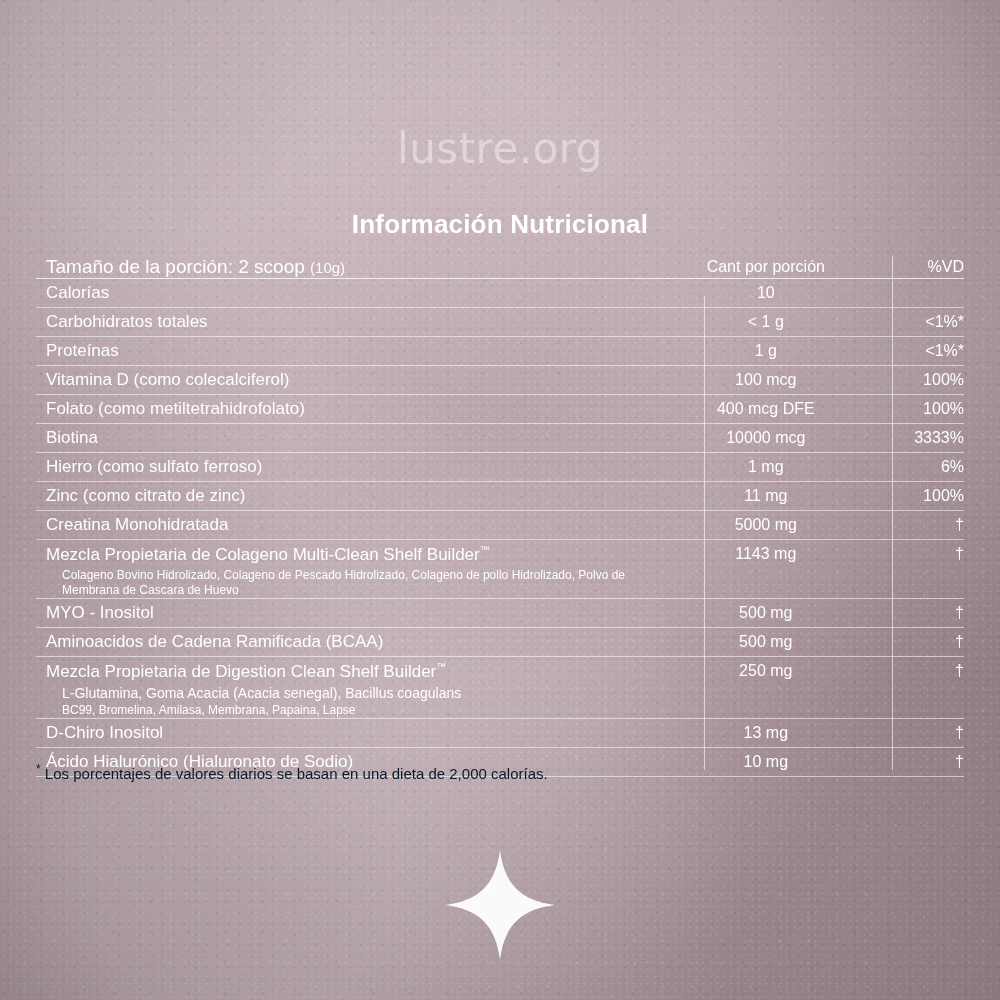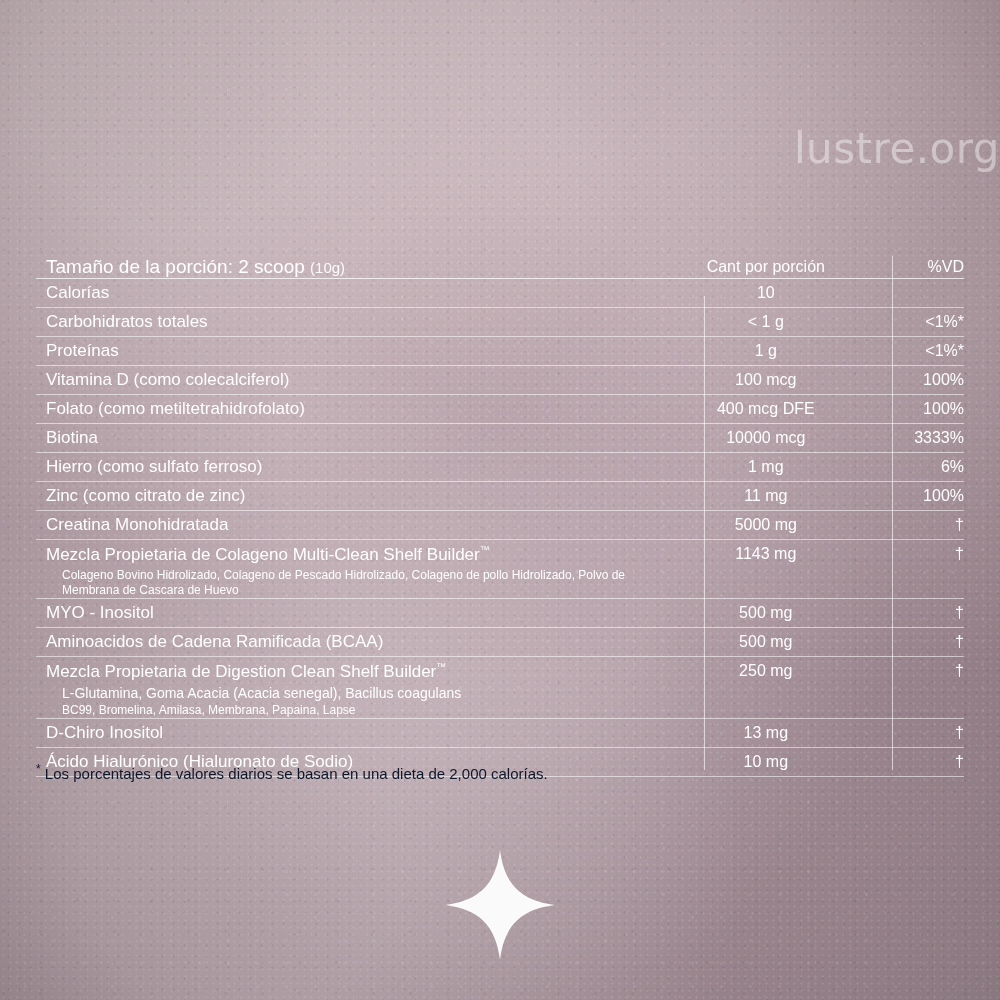--- a/index.html
+++ b/index.html
@@ -46,21 +46,21 @@
   #vign{
     position:absolute;inset:0;
     background:radial-gradient(ellipse at 50% 44%, rgba(255,255,255,.06) 0 30%, rgba(0,0,0,.10) 78%, rgba(0,0,0,.18) 100%);
   }
 
   
   #content{position:absolute;inset:0;}
 
   .watermark{
     position:absolute;top:124px;left:0;width:1000px;
-    text-align:right;
+    text-align:center;
     font-size:42px;letter-spacing:.5px;
     color:rgba(255,255,255,.42);
     font-family:"DejaVu Sans", sans-serif;
     font-weight:400;
   }
 
   .doc-title{
     position:absolute;top:209px;left:0;width:1000px;
     text-align:center;
     color:#fff;
@@ -154,20 +154,21 @@
 
 <div id="bg"></div>
 <div id="grain"></div>
 <div id="grain2"></div>
 <div id="vign"></div>
 
 <div id="content">
 
   <div class="watermark">lustre.org</div>
 
+  <div class="doc-title">Información Nutricional</div>
 
   <div class="panel">
     <div class="vline-a"></div>
     <div class="vline-b"></div>
 
     <table class="nutri">
       <tbody>
         <tr class="hdr">
           <td class="col-name">
             <span>Tamaño de la porción: 2 scoop</span>

